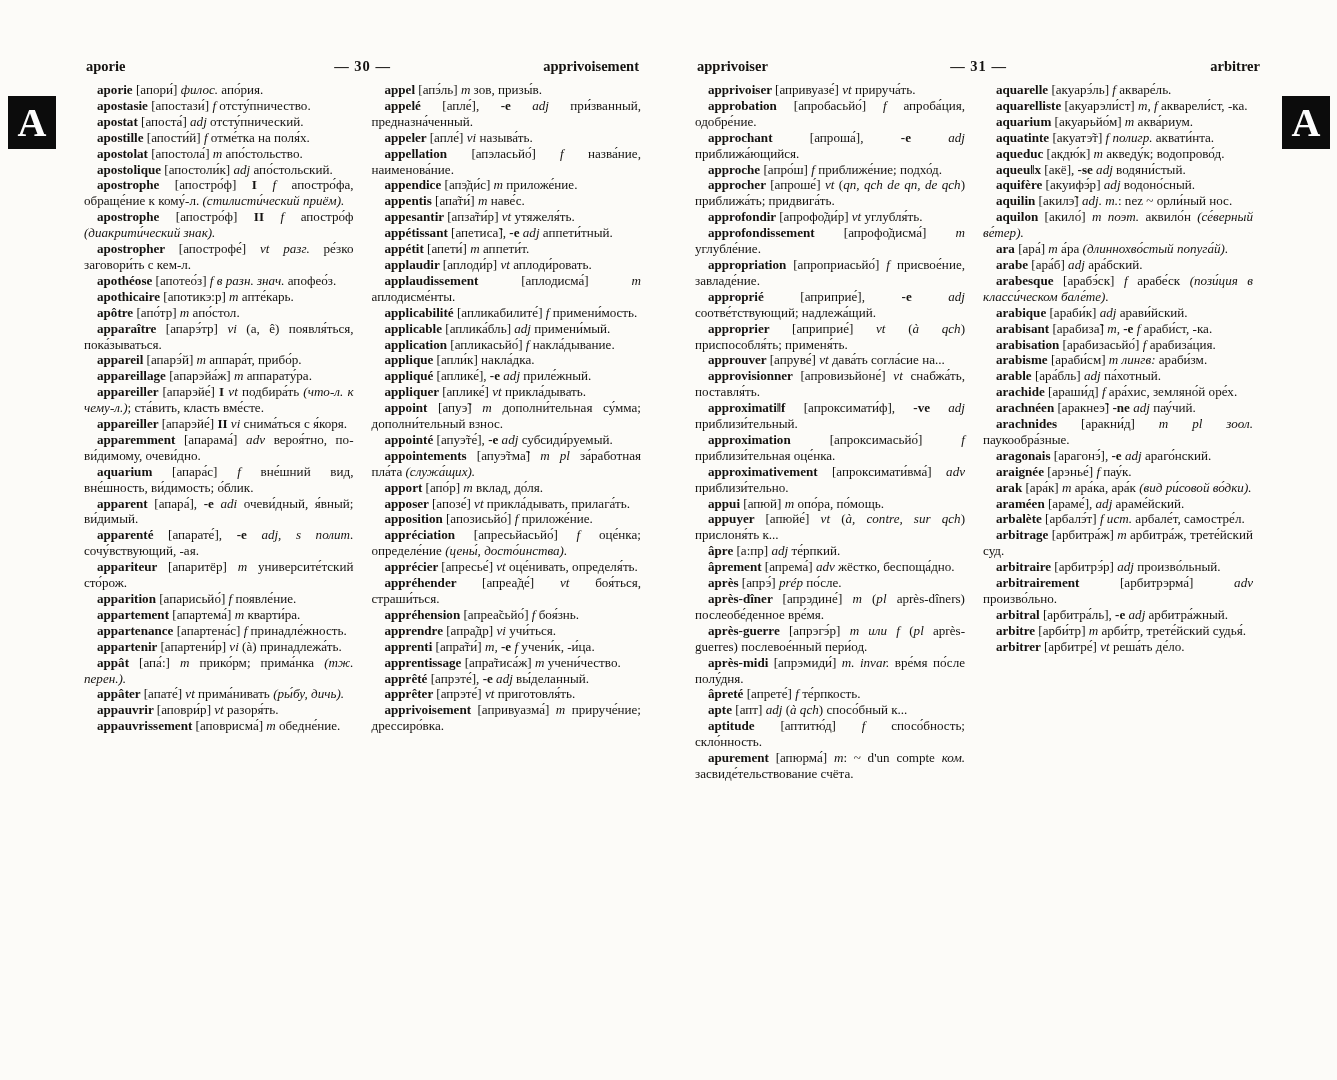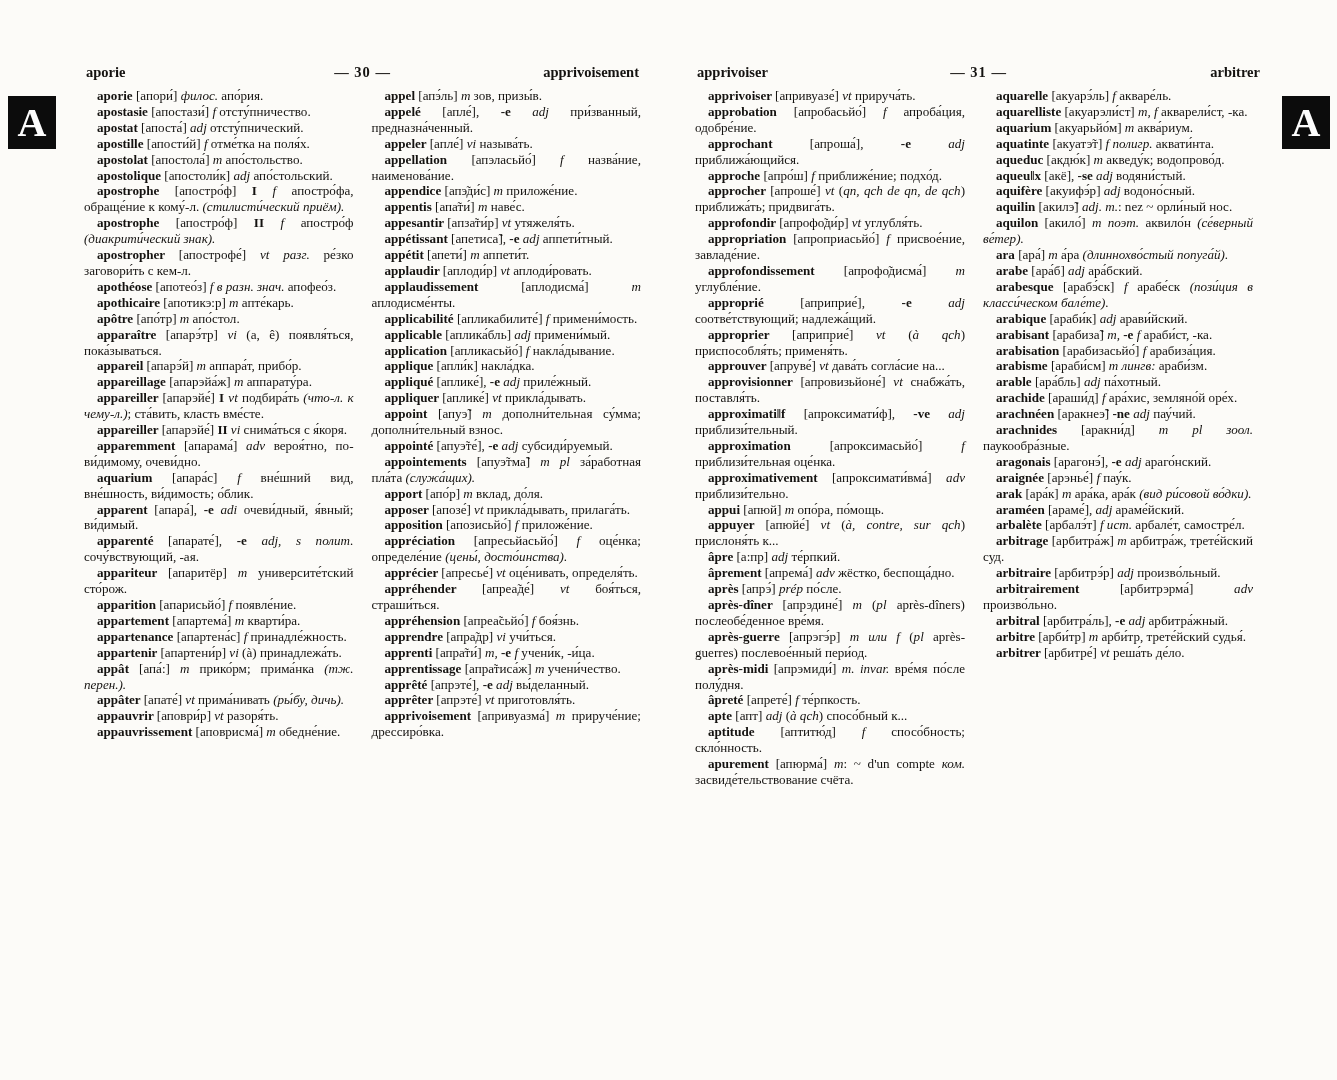--- a/index.html
+++ b/index.html
@@ -12,21 +12,21 @@
   .spread{position:absolute;inset:0;}
   .letter-tab{
     position:absolute;top:96px;width:48px;height:53px;
     background:#0c0c0c;color:#fdfdfd;
     font-weight:bold;font-size:40px;line-height:1;
     display:flex;align-items:center;justify-content:center;
     font-family:"Liberation Serif","DejaVu Serif",serif;
   }
   .letter-tab.left{left:8px;}
   .letter-tab.right{right:7px;}
-  .page{position:absolute;top:64px;}
+  .page{position:absolute;top:58px;}
   .left-page{left:84px;width:557px;}
   .right-page{left:695px;width:567px;}
   .page-header{position:relative;height:24px;font-size:14.5px;}
   .guide{font-weight:bold;}
   .gw-left{position:absolute;left:2px;}
   .gw-right{position:absolute;right:2px;}
   .pageno{position:absolute;left:0;right:0;text-align:center;font-weight:bold;letter-spacing:1px;}
   .cols{display:flex;gap:18px;}
   .col{width:270px;font-size:13.1px;line-height:15.9px;text-align:justify;hyphens:auto;}
   .entry{margin:0;text-indent:13px;}
@@ -125,22 +125,22 @@
       <span class="guide gw-right">arbitrer</span>
     </header>
     <div class="cols">
       <div class="col">
           <p class="entry"><span class="b">apprivoiser </span><span class="r">[апривуазе́] </span><span class="i">vt </span><span class="r">прируча́ть.</span></p>
           <p class="entry"><span class="b">approbation </span><span class="r">[апробасьйо́] </span><span class="i">f </span><span class="r">апроба́ция, одобре́ние.</span></p>
           <p class="entry"><span class="b">approchant </span><span class="r">[апроша́], </span><span class="b">-e </span><span class="i">adj </span><span class="r">приближа́ющийся.</span></p>
           <p class="entry"><span class="b">approche </span><span class="r">[апро́ш] </span><span class="i">f </span><span class="r">приближе́ние; подхо́д.</span></p>
           <p class="entry"><span class="b">approcher </span><span class="r">[апроше́] </span><span class="i">vt </span><span class="r">(</span><span class="i">qn, qch de qn, de qch</span><span class="r">) приближа́ть; придвига́ть.</span></p>
           <p class="entry"><span class="b">approfondir </span><span class="r">[апрофо̃ди́р] </span><span class="i">vt </span><span class="r">углубля́ть.</span></p>
+          <p class="entry"><span class="b">approfondissement </span><span class="r">[апрофо̃дисма́] </span><span class="i">m </span><span class="r">углубле́ние.</span></p>
           <p class="entry"><span class="b">appropriation </span><span class="r">[апроприасьйо́] </span><span class="i">f </span><span class="r">присвое́ние, завладе́ние.</span></p>
-          <p class="entry"><span class="b">approfondissement </span><span class="r">[апрофо̃дисма́] </span><span class="i">m </span><span class="r">углубле́ние.</span></p>
           <p class="entry"><span class="b">approprié </span><span class="r">[априприе́], </span><span class="b">-e </span><span class="i">adj </span><span class="r">соотве́тствующий; надлежа́щий.</span></p>
           <p class="entry"><span class="b">approprier </span><span class="r">[априприе́] </span><span class="i">vt </span><span class="r">(</span><span class="i">à qch</span><span class="r">) приспособля́ть; применя́ть.</span></p>
           <p class="entry"><span class="b">approuver </span><span class="r">[апруве́] </span><span class="i">vt </span><span class="r">дава́ть согла́сие на...</span></p>
           <p class="entry"><span class="b">approvisionner </span><span class="r">[апровизьйоне́] </span><span class="i">vt </span><span class="r">снабжа́ть, поставля́ть.</span></p>
           <p class="entry"><span class="b">approximati‖f </span><span class="r">[апроксимати́ф], </span><span class="b">-ve </span><span class="i">adj </span><span class="r">приблизи́тельный.</span></p>
           <p class="entry"><span class="b">approximation </span><span class="r">[апроксимасьйо́] </span><span class="i">f </span><span class="r">приблизи́тельная оце́нка.</span></p>
           <p class="entry"><span class="b">approximativement </span><span class="r">[апроксимати́вма́] </span><span class="i">adv </span><span class="r">приблизи́тельно.</span></p>
           <p class="entry"><span class="b">appui </span><span class="r">[апюй] </span><span class="i">m </span><span class="r">опо́ра, по́мощь.</span></p>
           <p class="entry"><span class="b">appuyer </span><span class="r">[апюйе́] </span><span class="i">vt </span><span class="r">(</span><span class="i">à, contre, sur qch</span><span class="r">) прислоня́ть к...</span></p>
           <p class="entry"><span class="b">âpre </span><span class="r">[а:пр] </span><span class="i">adj </span><span class="r">те́рпкий.</span></p>

